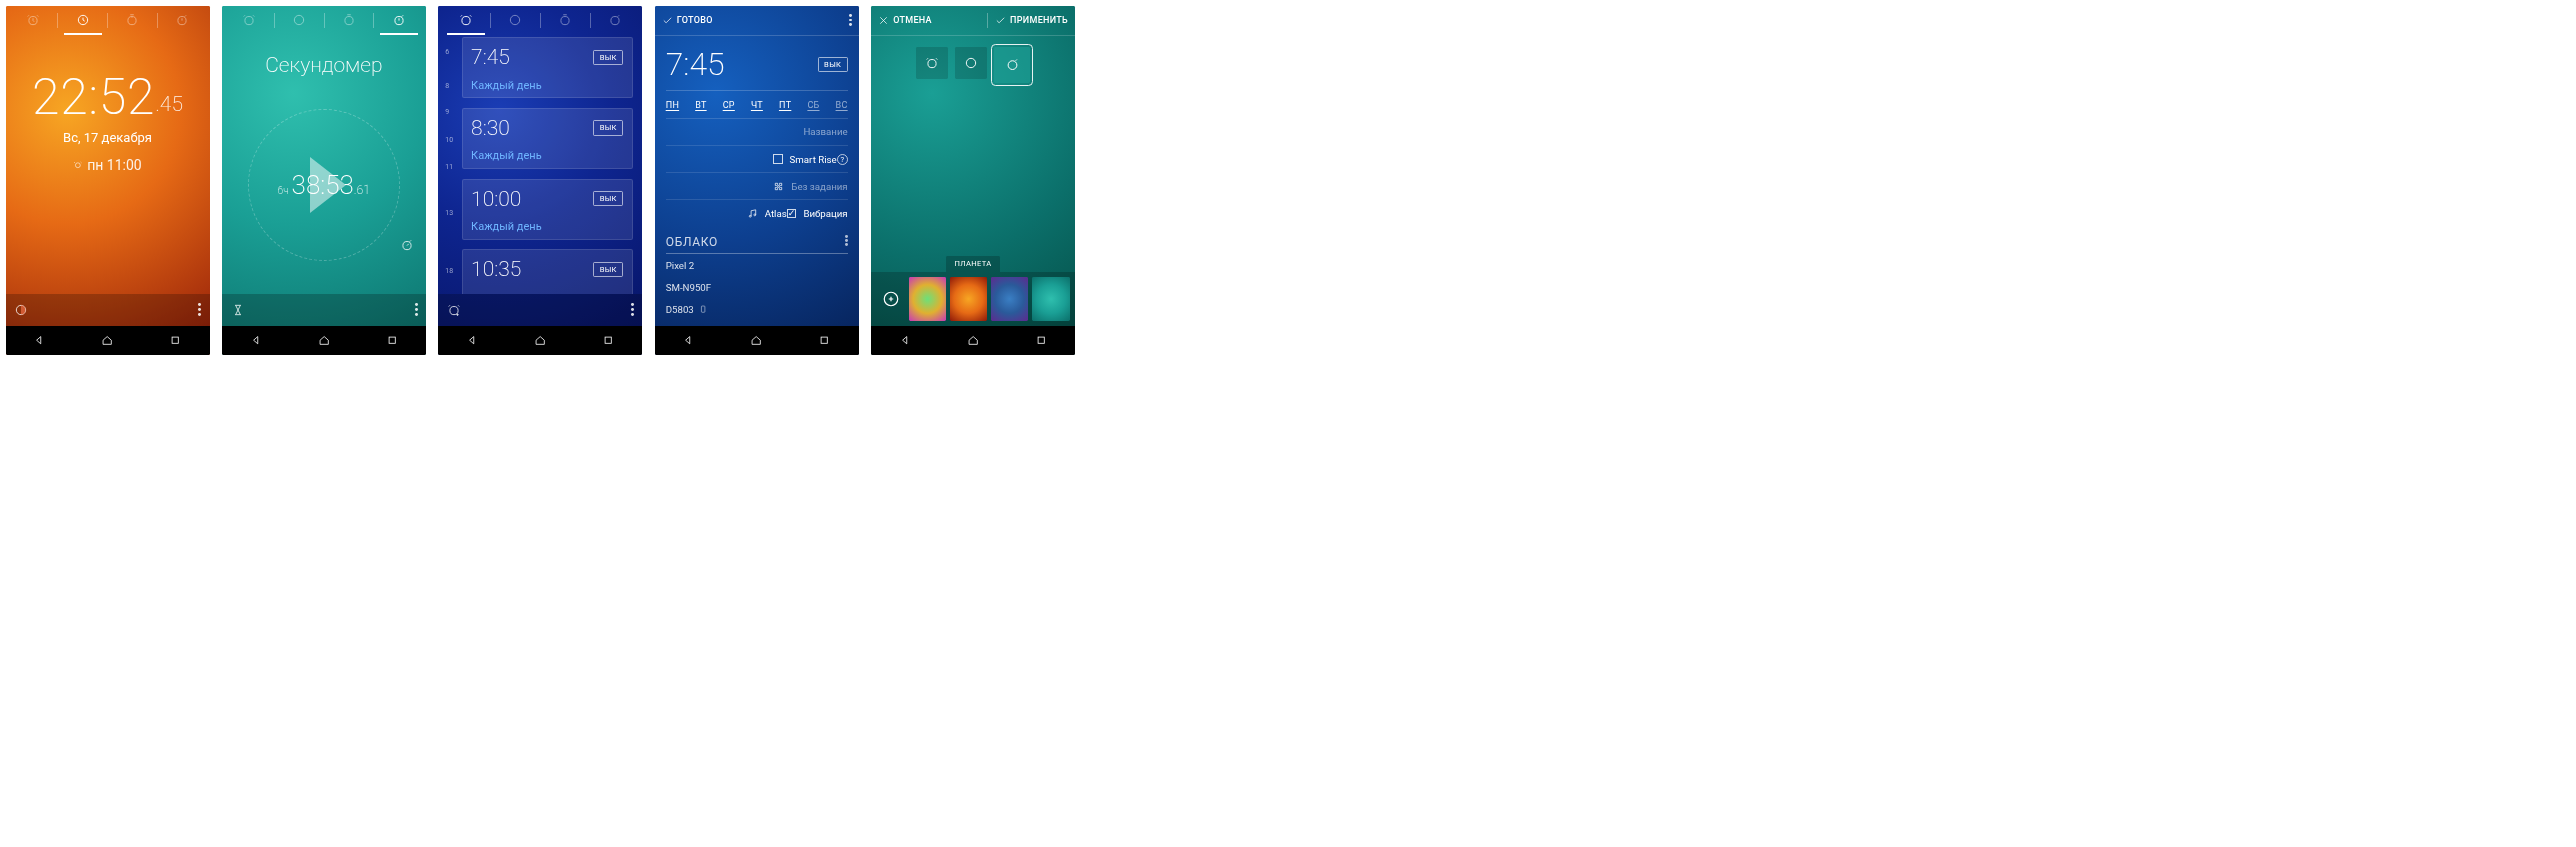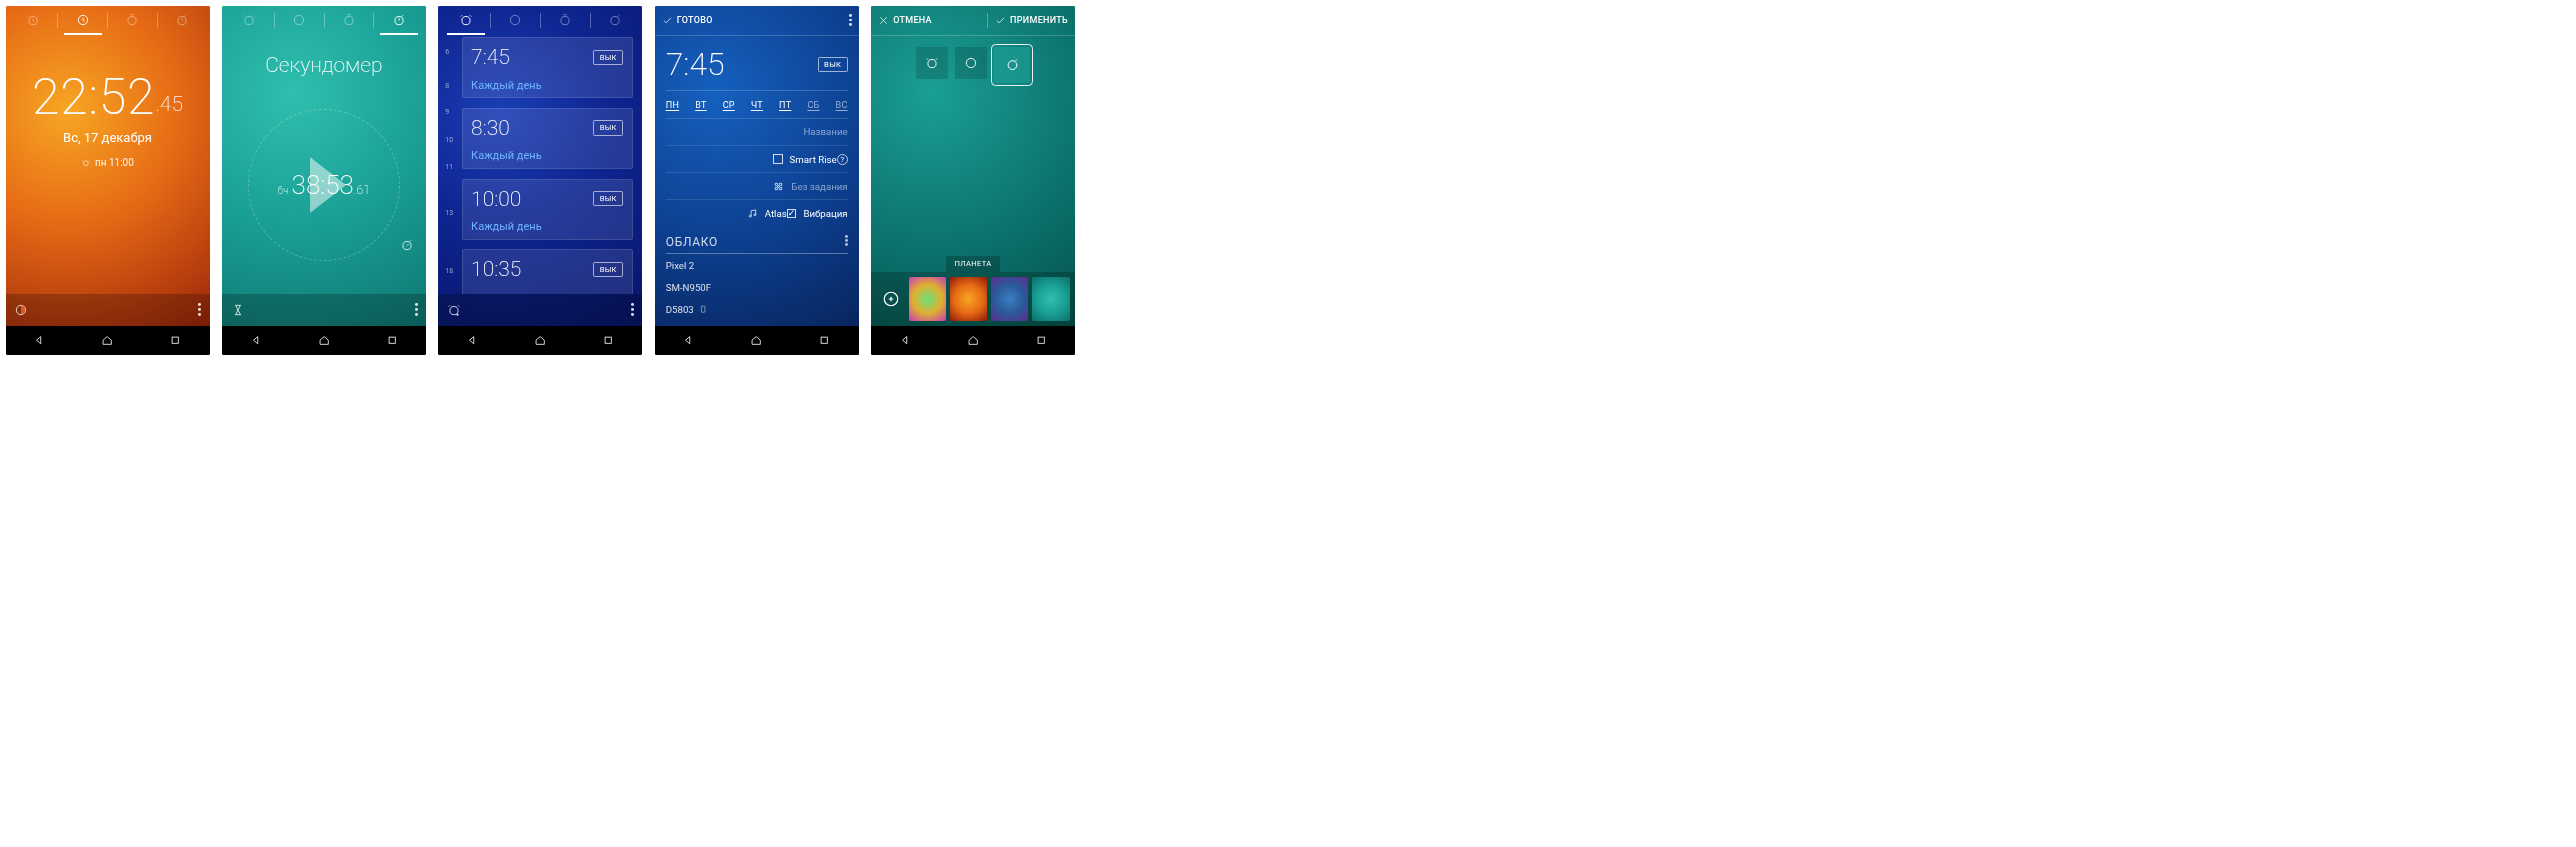--- a/index.html
+++ b/index.html
@@ -55,21 +55,21 @@
     background: rgba(255,255,255,.3);
     margin: 7px 0;
   }
 
   
   .clock-main { flex: 1; display: flex; flex-direction: column; align-items: center; padding-top: 33px; }
   .time-row { display: flex; align-items: baseline; font-weight: 200; }
   .time-big { font-size: 50px; letter-spacing: 0.7px; }
   .time-sec { font-size: 21px; opacity: .9; position: relative; top: -2.8px; }
   .date { font-size: 13px; margin-top: 4.1px; font-weight: 400; }
-  .next-alarm { font-size: 10px; margin-top: 12.4px; opacity: .9; display: flex; align-items: center; gap: 4.1px; }
+  .next-alarm { font-size: 14px; margin-top: 12.4px; opacity: .9; display: flex; align-items: center; gap: 4.1px; }
 
   .bottom-bar {
     height: 32px;
     background: rgba(0,0,0,.22);
     display: flex;
     align-items: center;
     justify-content: space-between;
     padding: 0 8.3px;
   }
   .bb-icon { opacity: .85; width: 15px; height: 15px; display: flex; align-items: center; justify-content: center; }

